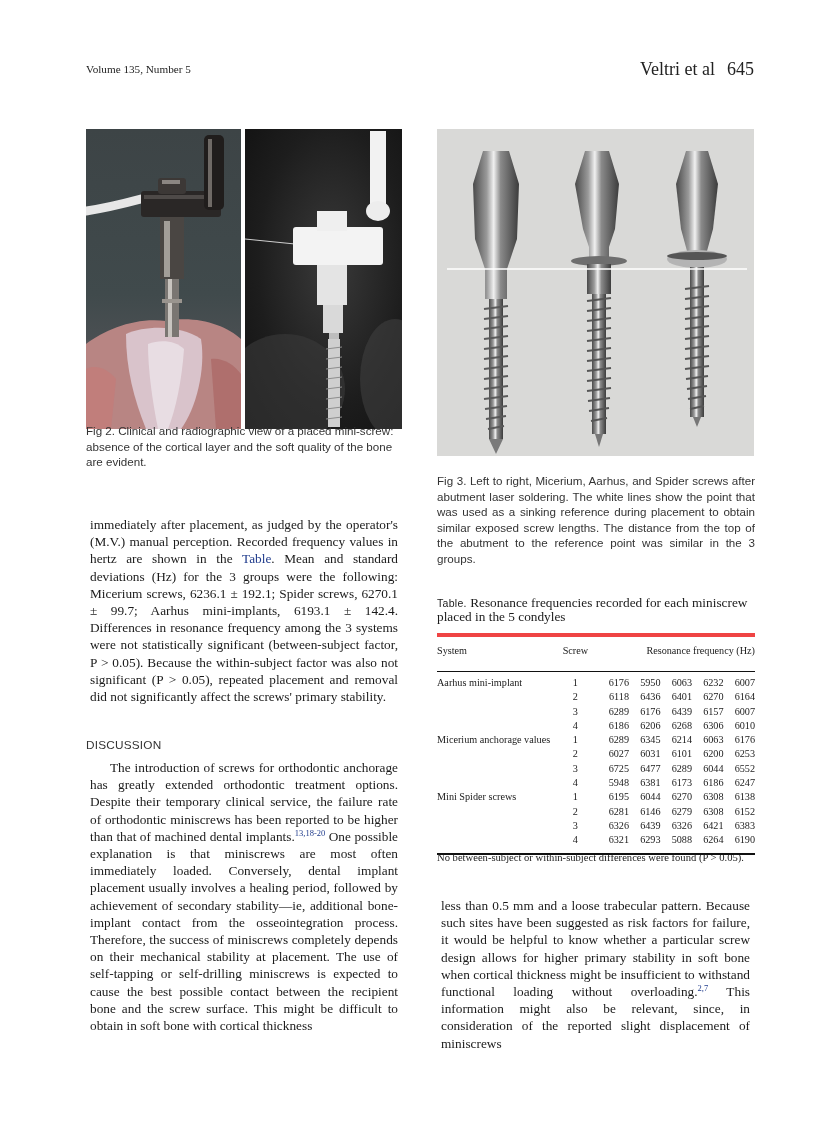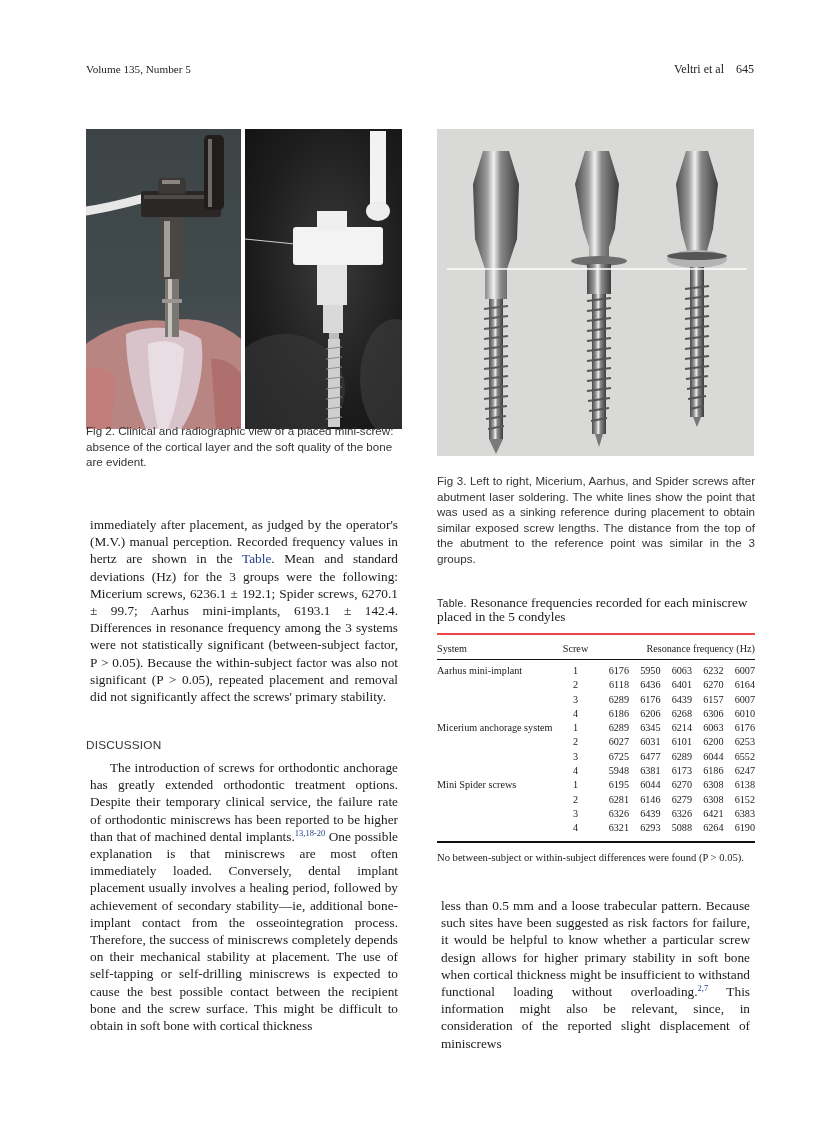--- a/index.html
+++ b/index.html
@@ -1,20 +1,20 @@
 <!DOCTYPE html>
 <html><head>
 <meta charset="utf-8">
 <style>
   html, body { margin: 0; padding: 0; background: #ffffff; }
   body { width: 838px; height: 1122px; position: relative; overflow: hidden; color: #1a1a1a; }
 
   .running-head { position: absolute; top: 62px; left: 86px; width: 668px; font-family: "Liberation Serif", serif; font-size: 11.2px; line-height: 14px; color: #222; }
   .running-head .left { position: absolute; left: 0; top: 0; }
-  .running-head .right { position: absolute; right: 0; top: 0; font-size: 12px; }
+  .running-head .right { position: absolute; right: 0; top: 0; font-size: 18px; }
   .running-head .right .pg { margin-left: 12px; }
 
   
   .fig2 { position: absolute; left: 86px; top: 129px; width: 316px; height: 300px; background: #fff; }
   .fig2 .photo { position: absolute; left: 0; top: 0; width: 155px; height: 300px; overflow: hidden;
     background: linear-gradient(180deg, #3d4446 0%, #404a4c 55%, #4a4f52 70%, #b98e8e 80%, #c9a1a2 100%); }
   .fig2 .xray { position: absolute; left: 159px; top: 0; width: 157px; height: 300px; overflow: hidden;
     background: radial-gradient(ellipse at 55% 45%, #3a3a3a 0%, #1d1d1d 60%, #111 100%); }
   .fig2 .divider { position: absolute; left: 155px; top: 0; width: 4px; height: 300px; background: #fff; }
 
@@ -33,21 +33,21 @@
   .indent { text-indent: 20px; }
   .link { color: #1f3b8c; }
   sup.ref { color: #1f3b8c; font-size: 8.5px; line-height: 0; vertical-align: super; }
 
   .section-heading { position: absolute; left: 86px; top: 738px; font-family: "Liberation Sans", "DejaVu Sans", sans-serif; font-size: 11.8px; letter-spacing: 0.2px; color: #333; }
 
   
   .table-title { position: absolute; left: 437px; top: 596px; width: 318px; font-family: "Liberation Serif", serif; font-size: 13.3px; line-height: 14px; color: #1a1a1a; }
   .table-title .tlabel { font-family: "Liberation Sans", sans-serif; font-size: 10.5px; letter-spacing: 0.3px; }
   .res-table { position: absolute; left: 437px; top: 633px; width: 318px; border-collapse: collapse; font-family: "Liberation Serif", serif; font-size: 10.2px; color: #1a1a1a; }
-  .res-table thead th { font-weight: normal; text-align: left; padding: 4px 0 2px 0; border-top: 2px solid #ef4444; border-bottom: 1.5px solid #111; height: 18px; }
+  .res-table thead th { font-weight: normal; text-align: left; padding: 4px 0 12px 0; border-top: 4px solid #ef4444; border-bottom: 1.5px solid #111; height: 18px; }
   .res-table tbody td { padding: 0; height: 14.3px; line-height: 14.3px; white-space: nowrap; }
   .res-table tbody tr:first-child td { padding-top: 4px; }
   .res-table .c-system { width: 132px; }
   .res-table .c-screw { width: 30px; text-align: center; }
   .res-table .c-freq { text-align: right; padding-left: 8px; }
   .res-table thead .c-freq { padding-left: 8px; }
   .res-table tbody tr:last-child td { padding-bottom: 5px; border-bottom: 2px solid #111; }
   .freq-val { display: inline-block; width: 31.5px; }
   .table-foot { position: absolute; left: 437px; top: 850px; width: 318px; font-family: "Liberation Serif", serif; font-size: 10.6px; line-height: 15px; color: #1a1a1a; }
 </style>
@@ -247,21 +247,21 @@
         <td class="c-system"></td>
         <td class="c-screw">3</td>
         <td class="c-freq"><span class="freq-val">6289</span><span class="freq-val">6176</span><span class="freq-val">6439</span><span class="freq-val">6157</span><span class="freq-val">6007</span></td>
       </tr>
       <tr>
         <td class="c-system"></td>
         <td class="c-screw">4</td>
         <td class="c-freq"><span class="freq-val">6186</span><span class="freq-val">6206</span><span class="freq-val">6268</span><span class="freq-val">6306</span><span class="freq-val">6010</span></td>
       </tr>
       <tr>
-        <td class="c-system">Micerium anchorage system</td>
+        <td class="c-system">Micerium anchorage values</td>
         <td class="c-screw">1</td>
         <td class="c-freq"><span class="freq-val">6289</span><span class="freq-val">6345</span><span class="freq-val">6214</span><span class="freq-val">6063</span><span class="freq-val">6176</span></td>
       </tr>
       <tr>
         <td class="c-system"></td>
         <td class="c-screw">2</td>
         <td class="c-freq"><span class="freq-val">6027</span><span class="freq-val">6031</span><span class="freq-val">6101</span><span class="freq-val">6200</span><span class="freq-val">6253</span></td>
       </tr>
       <tr>
         <td class="c-system"></td>

